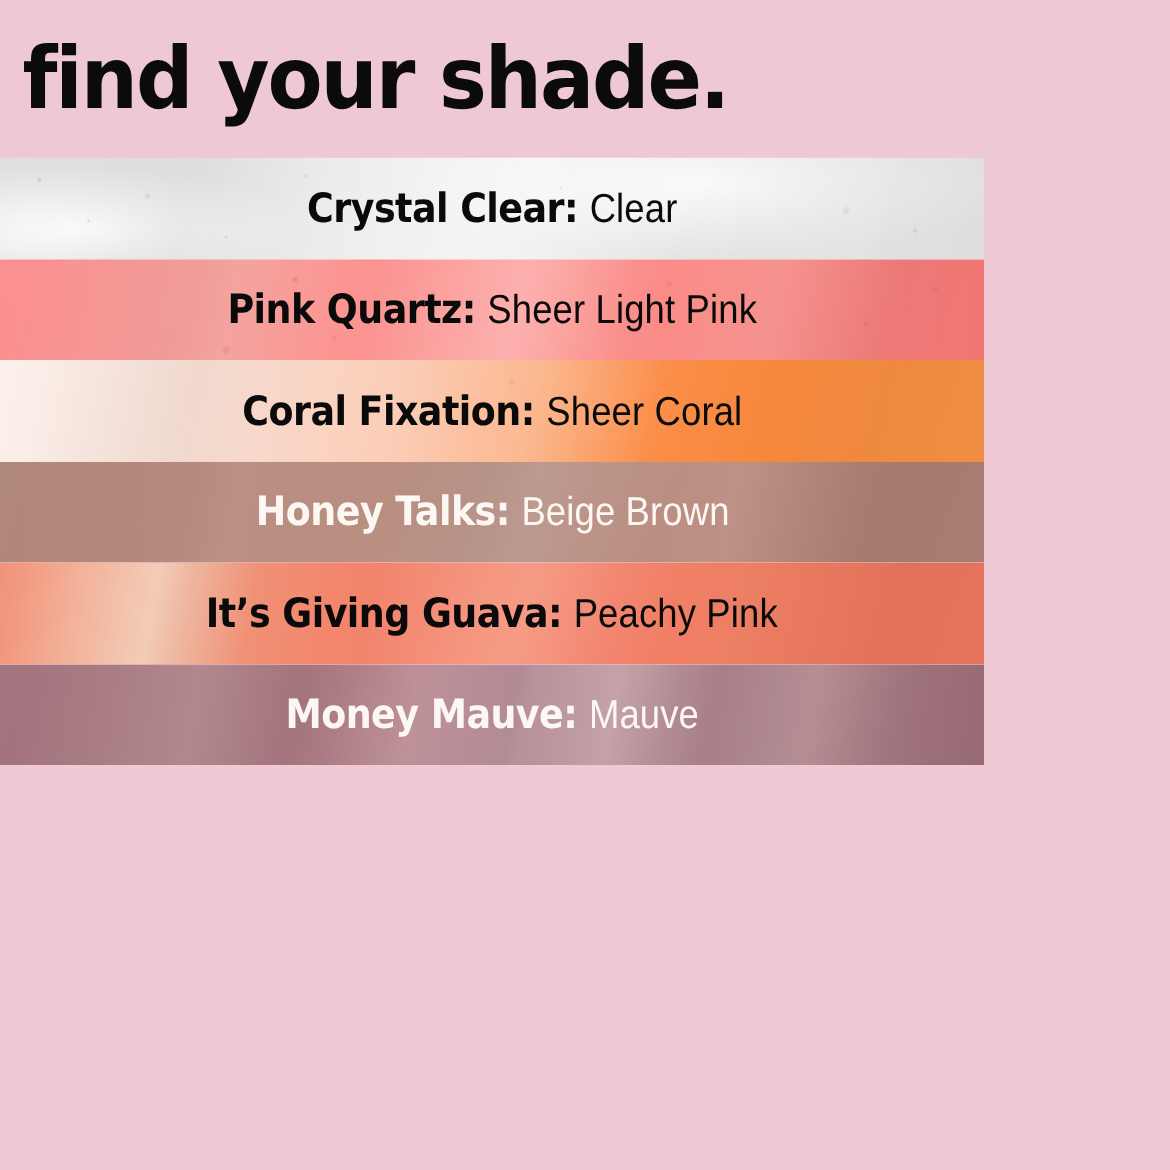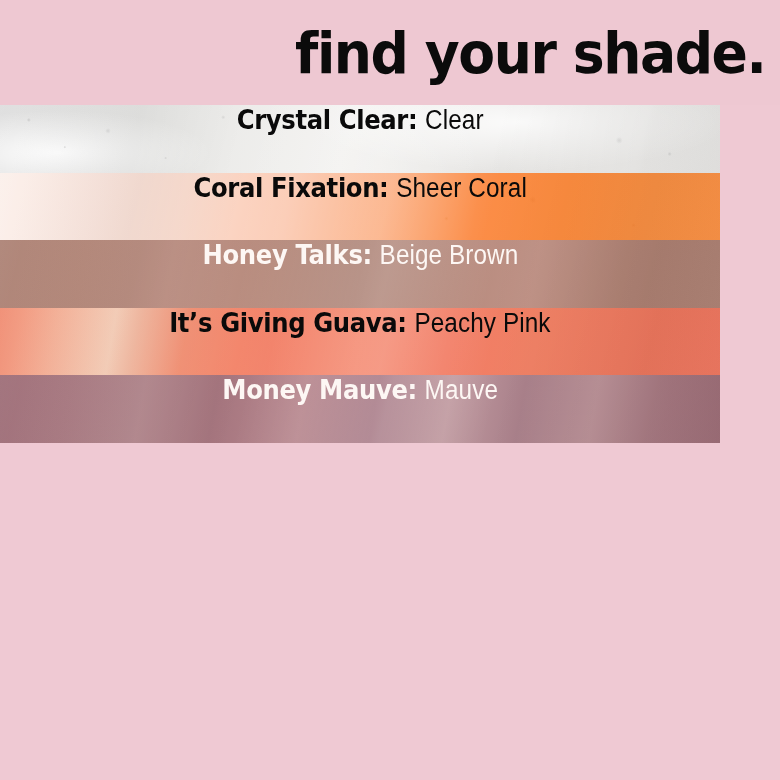--- a/index.html
+++ b/index.html
@@ -22,21 +22,21 @@
   }
 
   
   .header {
     position: relative;
     width: 780px;
     height: 105px;
     background: #eec8d2;
     display: flex;
     align-items: center;
-    justify-content: flex-end;
+    justify-content: flex-start;
     overflow: hidden;
   }
   .header-title {
     font-family: "DejaVu Sans", sans-serif;
     font-weight: bold;
     font-size: 57px;
     letter-spacing: -1.5px;
     color: #0b0b0b;
     line-height: 1;
     transform: scaleX(0.94);
@@ -45,23 +45,24 @@
   }
 
   
   .rows {
     position: relative;
     width: 780px;
     height: 675px;
   }
   .shade-row {
     position: relative;
-    width: 720px;
+    width: 656px;
     height: 67.5px;
     display: flex;
+    align-items: center;
     justify-content: center;
     overflow: hidden;
     box-sizing: border-box;
   }
   .row-bg {
     position: absolute;
     inset: 0;
     z-index: 0;
   }
   
@@ -237,20 +238,29 @@
     <div class="shade-row text-dark">
       <div class="row-bg bg-crystal-clear"></div>
       <div class="row-sheen"></div>
       <div class="row-speck speck-clear"></div>
       <div class="row-text">
         <span class="shade-name">Crystal Clear:</span>
         <span class="shade-desc">Clear</span>
       </div>
     </div>
 
+    <div class="shade-row text-dark">
+      <div class="row-bg bg-pink-quartz"></div>
+      <div class="row-sheen"></div>
+      <div class="row-speck speck-pink"></div>
+      <div class="row-text">
+        <span class="shade-name">Pink Quartz:</span>
+        <span class="shade-desc">Sheer Light Pink</span>
+      </div>
+    </div>
 
     <div class="shade-row text-dark">
       <div class="row-bg bg-coral-fixation"></div>
       <div class="row-sheen"></div>
       <div class="row-speck speck-coral"></div>
       <div class="row-text">
         <span class="shade-name">Coral Fixation:</span>
         <span class="shade-desc">Sheer Coral</span>
       </div>
     </div>

